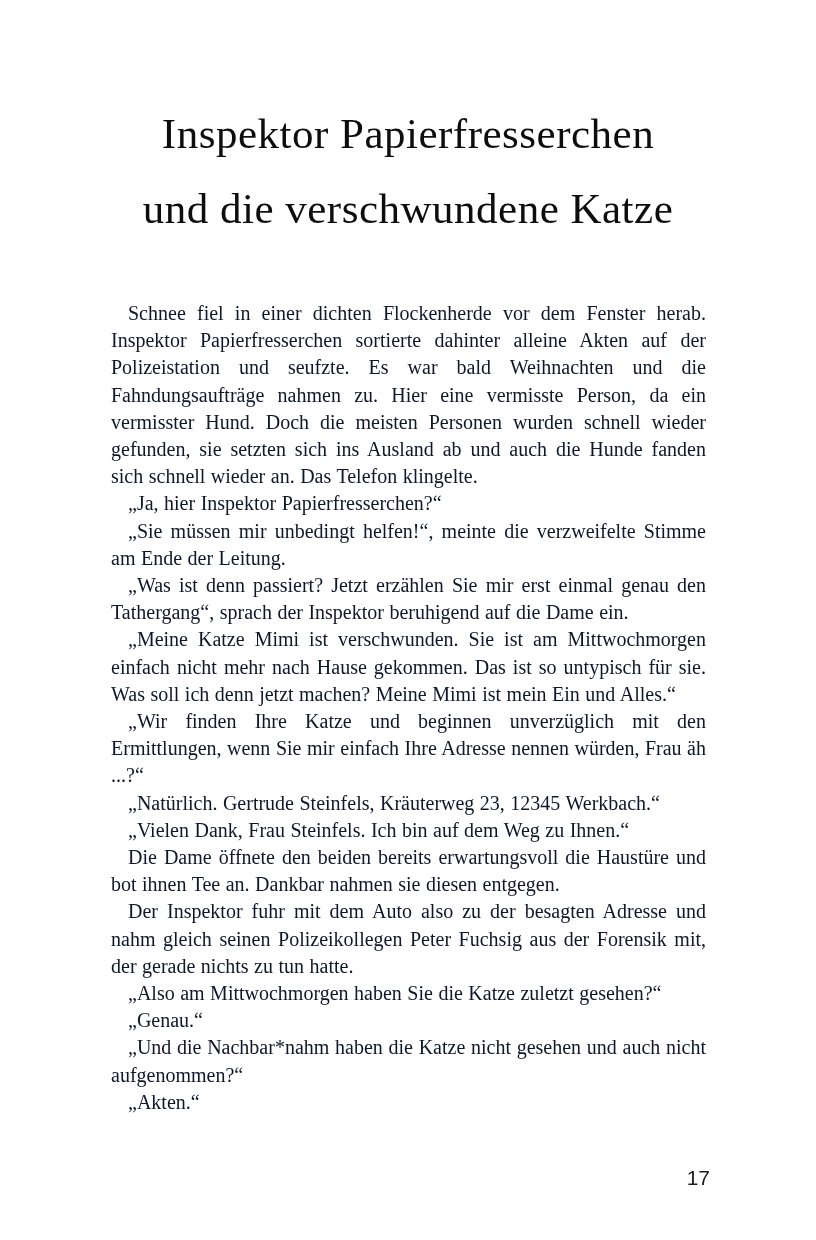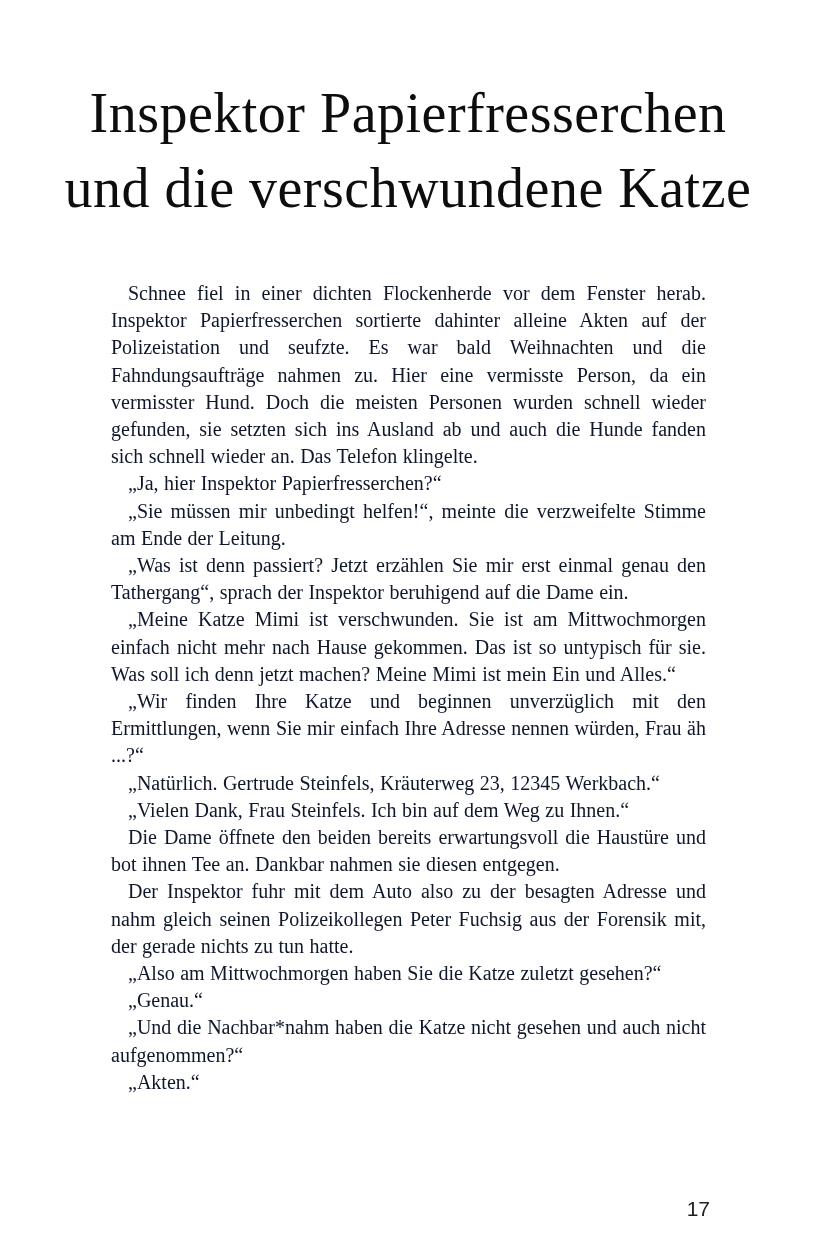--- a/index.html
+++ b/index.html
@@ -10,24 +10,24 @@
   .page {
     position: relative;
     width: 816px;
     height: 1240px;
     background: #ffffff;
     overflow: hidden;
     font-family: "Liberation Serif", serif;
   }
   .title {
     margin: 0;
-    padding-top: 76px;
+    padding-top: 96px;
     text-align: center;
     font-weight: 400;
-    font-size: 56px;
+    font-size: 43px;
     line-height: 75px;
     letter-spacing: 0.5px;
     color: #0d0d0d;
   }
   .title-line {
     display: block;
   }
   .body-text {
     margin-top: 54px;
     margin-left: 111px;
@@ -44,21 +44,20 @@
     -webkit-hyphens: auto;
     word-spacing: 0.5px;
   }
   .page-number {
     position: absolute;
     top: 1166px;
     right: 106px;
     font-family: "Liberation Sans", sans-serif;
     font-size: 21px;
     color: #1f1f1f;
-    margin-top: 31px;
   }
 </style>
 </head>
 <body>
 
 <div class="page">
 
   <h1 class="title">
     <span class="title-line">Inspektor Papierfresserchen</span>
     <span class="title-line">und die verschwundene Katze</span>

